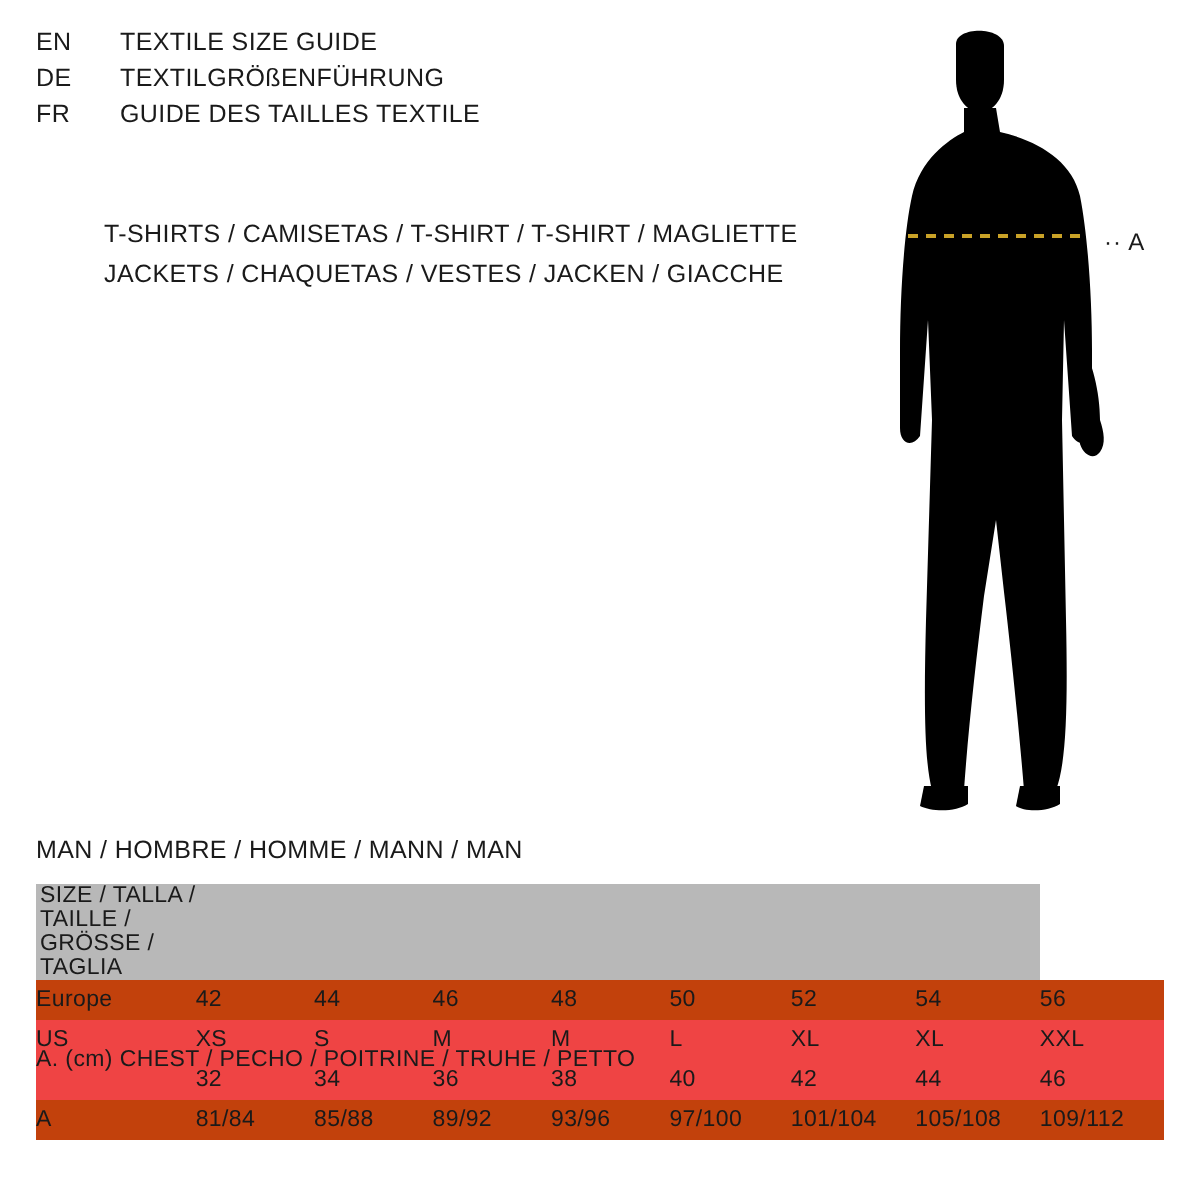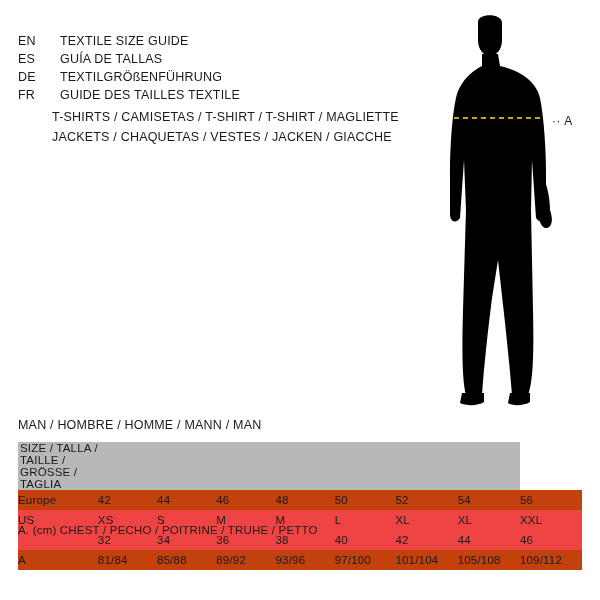--- a/index.html
+++ b/index.html
@@ -21,21 +21,20 @@
     height: 600px;
     box-sizing: border-box;
   }
 
   
   .lang-block {
     position: absolute;
     left: 18px;
     top: 14px;
     width: 360px;
-    margin-top: 20px;
   }
   .lang-row {
     display: flex;
     align-items: baseline;
     height: 18px;
     font-size: 12.5px;
     letter-spacing: 0.2px;
   }
   .lang-code {
     width: 42px;
@@ -144,24 +143,20 @@
 </style>
 </head>
 <body>
 
 <div class="page">
 
   <div class="lang-block">
     <div class="lang-row">
       <span class="lang-code">EN</span>
       <span class="lang-text">TEXTILE SIZE GUIDE</span>
-    </div>
-    <div class="lang-row">
-      <span class="lang-code">ES</span>
-      <span class="lang-text">GUÍA DE TALLAS</span>
     </div>
     <div class="lang-row">
       <span class="lang-code">DE</span>
       <span class="lang-text">TEXTILGRÖßENFÜHRUNG</span>
     </div>
     <div class="lang-row">
       <span class="lang-code">FR</span>
       <span class="lang-text">GUIDE DES TAILLES TEXTILE</span>
     </div>
   </div>

